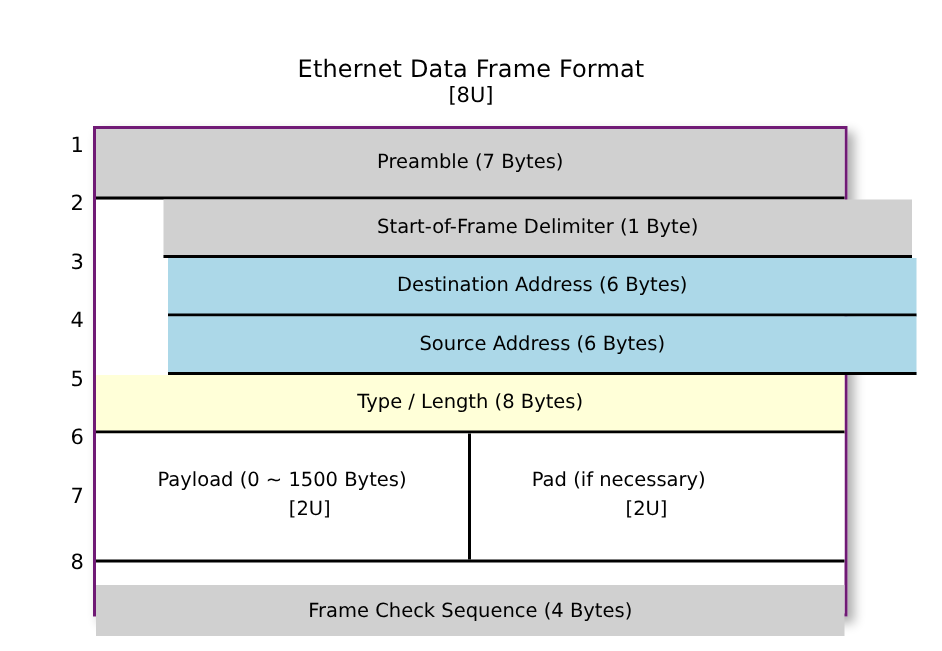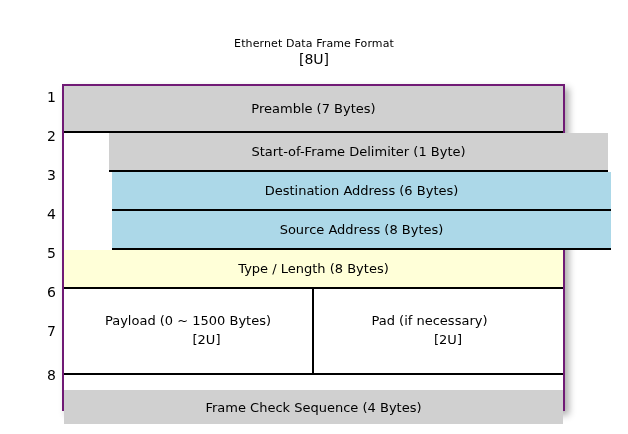--- a/index.html
+++ b/index.html
@@ -25,21 +25,21 @@
   
   .title-block {
     position: absolute;
     left: 0;
     top: 38px;
     width: 628px;
     text-align: center;
     line-height: 1.0;
   }
   .title-main {
-    font-size: 11px;
+    font-size: 16px;
     color: #000000;
     letter-spacing: 0.1px;
     display: block;
   }
   .title-sub {
     font-size: 14px;
     color: #000000;
     display: block;
     margin-top: 3px;
   }
@@ -98,21 +98,20 @@
   .fill-yellow { background: #ffffd8; }
   .fill-white  { background: #ffffff; }
 
   
   .row.split {
     display: flex;
     flex-direction: row;
     align-items: stretch;
     justify-content: flex-start;
     padding: 0;
-    gap: 17px;
   }
   .cell {
     display: flex;
     flex-direction: column;
     align-items: center;
     justify-content: center;
     font-size: 13px;
     color: #000000;
     line-height: 1.45;
     box-sizing: border-box;
@@ -158,21 +157,21 @@
 
     <div class="row fill-gray" style="top:47px; height:39px;margin-left:45px;">
       <span class="lbl">Start-of-Frame Delimiter (1 Byte)</span>
     </div>
 
     <div class="row fill-blue" style="top:86px; height:39px;">
       <span class="lbl">Destination Address (6 Bytes)</span>
     </div>
 
     <div class="row fill-blue" style="top:125px; height:39px;">
-      <span class="lbl">Source Address (8 Bytes)</span>
+      <span class="lbl">Source Address (6 Bytes)</span>
     </div>
 
     <div class="row fill-yellow" style="top:164px; height:39px;">
       <span class="lbl">Type / Length (8 Bytes)</span>
     </div>
 
     <div class="row split fill-white" style="top:203px; height:86px;">
       <div class="cell cell-payload">
         <span class="lbl">Payload (0 ~ 1500 Bytes)</span>
         <span class="cell-line2">[2U]</span>

